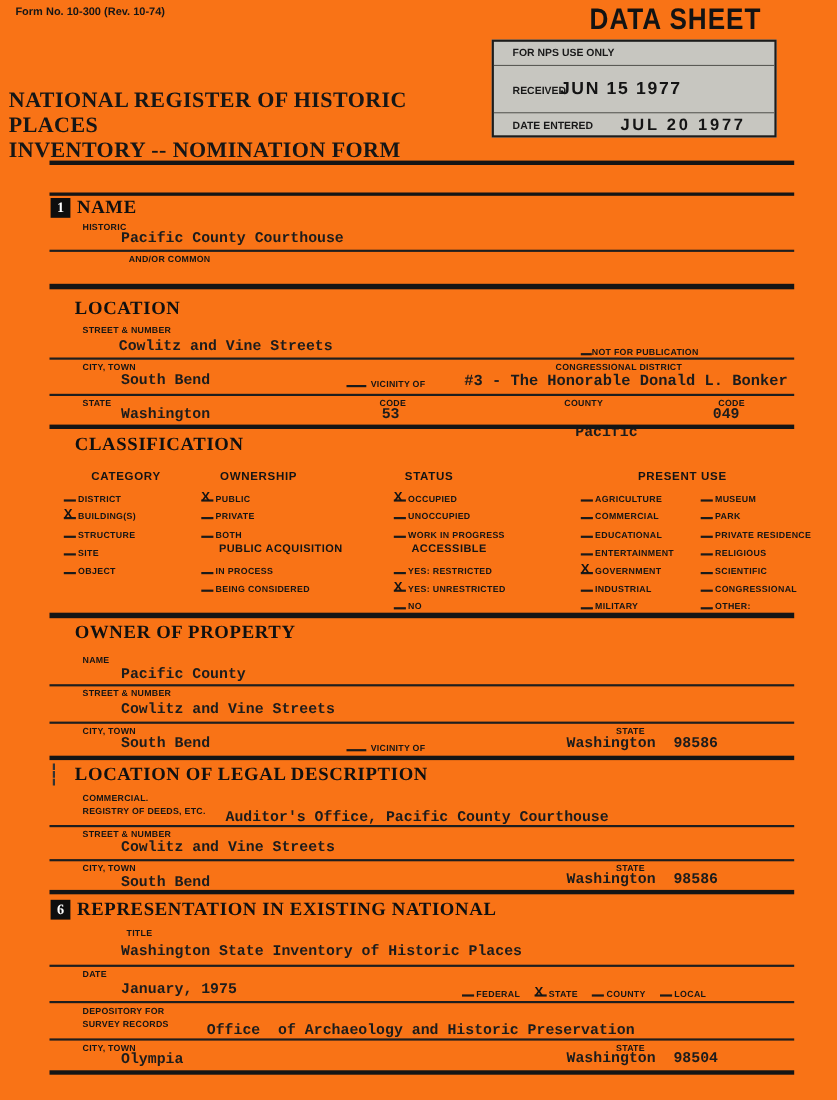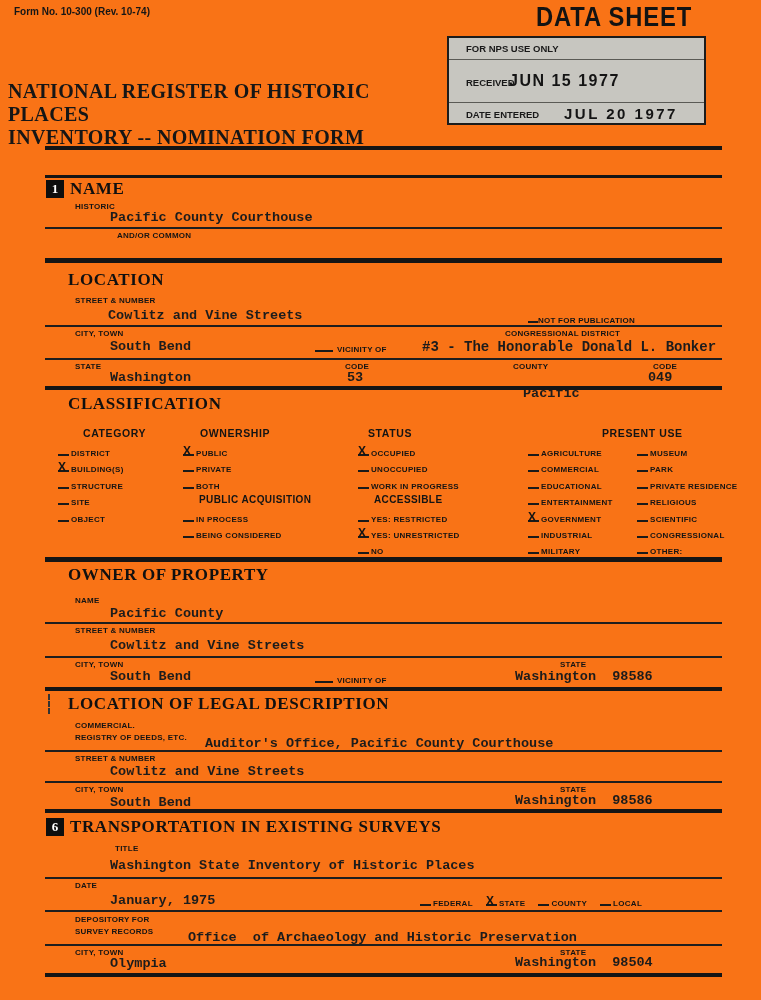--- a/index.html
+++ b/index.html
@@ -111,21 +111,21 @@
   <div class="val" style="left:110px; top:370px;">Washington</div>
   <div class="val" style="left:347px; top:370px;">53</div>
   <div class="val" style="left:523px; top:386px;">Pacific</div>
   <div class="val" style="left:648px; top:370px;">049</div>
   <div class="bar" style="top:386px; height:4px;"></div>
 
   <div class="h" style="left:68px; top:394px;">CLASSIFICATION</div>
   <div class="lbl" style="left:83px; top:427px; font-size:10.5px; letter-spacing:.6px;">CATEGORY</div>
   <div class="lbl" style="left:200px; top:427px; font-size:10.5px; letter-spacing:.6px;">OWNERSHIP</div>
   <div class="lbl" style="left:368px; top:427px; font-size:10.5px; letter-spacing:.6px;">STATUS</div>
-  <div class="lbl" style="left:602px; top:427px; font-size:10.5px; letter-spacing:.6px;">PRESENT USE</div>
+  <div class="lbl" style="left:580px; top:427px; font-size:10.5px; letter-spacing:.6px;">PRESENT USE</div>
 
   <div class="abs" style="left:58px; top:445px;">
 
   <div class="centry"><span class="cline"><span class="cmark"></span></span><span>DISTRICT</span></div>
       <div class="centry"><span class="cline"><span class="cmark">X</span></span><span>BUILDING(S)</span></div>
       <div class="centry"><span class="cline"><span class="cmark"></span></span><span>STRUCTURE</span></div>
       <div class="centry"><span class="cline"><span class="cmark"></span></span><span>SITE</span></div>
       <div class="centry"><span class="cline"><span class="cmark"></span></span><span>OBJECT</span></div>
     </div>
   <div class="abs" style="left:183px; top:445px;">
@@ -192,21 +192,21 @@
   <div class="lbl" style="left:75px; top:754px;">STREET &amp; NUMBER</div>
   <div class="val" style="left:110px; top:764px;">Cowlitz and Vine Streets</div>
   <div class="line" style="top:781px;"></div>
   <div class="lbl" style="left:75px; top:785px;">CITY, TOWN</div>
   <div class="lbl" style="left:560px; top:785px;">STATE</div>
   <div class="val" style="left:110px; top:795px;">South Bend</div>
   <div class="val" style="left:515px; top:793px;">Washington  98586</div>
   <div class="bar" style="top:809px; height:4px;"></div>
 
   <div class="numbox" style="left:46px; top:818px;">6</div>
-  <div class="h" style="left:70px; top:817px;">TRANSPORTATION IN EXISTING SURVEYS</div>
+  <div class="h" style="left:70px; top:817px;">REPRESENTATION IN EXISTING NATIONAL</div>
   <div class="lbl" style="left:75px; top:844px;margin-left:40px;">TITLE</div>
   <div class="val" style="left:110px; top:858px;">Washington State Inventory of Historic Places</div>
   <div class="line" style="top:877px;"></div>
   <div class="lbl" style="left:75px; top:881px;">DATE</div>
   <div class="val" style="left:110px; top:893px;">January, 1975</div>
   <div class="abs levels" style="left:420px; top:895px;">
 
   <div class="centry"><span class="cline"><span class="cmark"></span></span><span>FEDERAL</span></div>
       <div class="centry"><span class="cline"><span class="cmark">X</span></span><span>STATE</span></div>
       <div class="centry"><span class="cline"><span class="cmark"></span></span><span>COUNTY</span></div>

